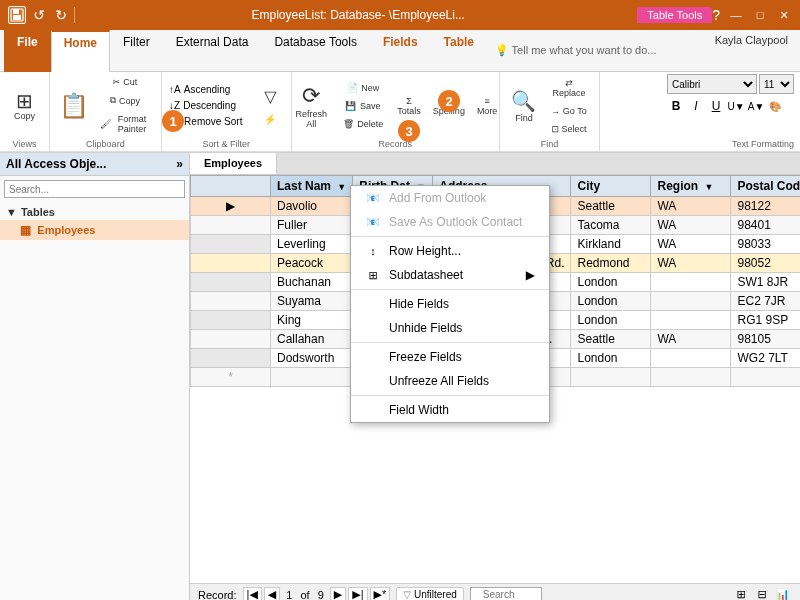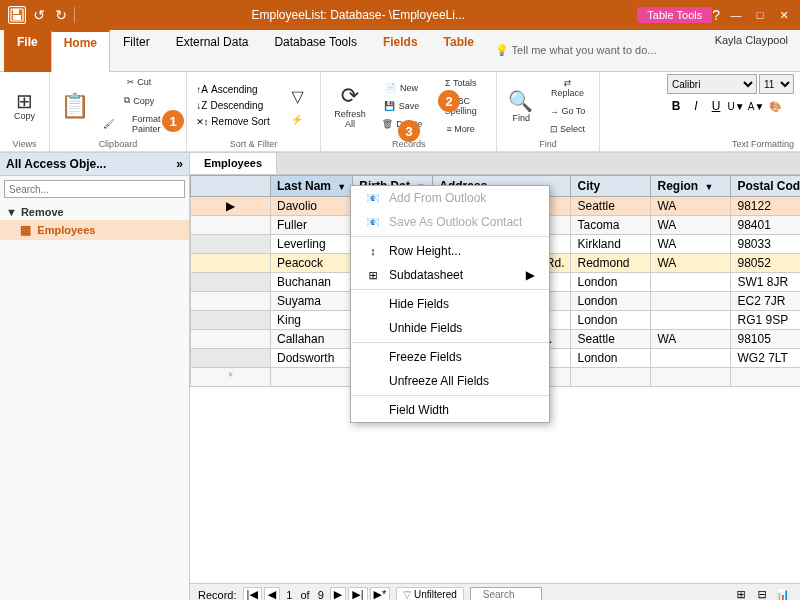--- a/index.html
+++ b/index.html
@@ -363,21 +363,21 @@
             </div>
             <div class="ribbon-btn ribbon-btn-small">
               <span>💾</span>
                 <span style="font-size:9px;">Save</span>
             </div>
             <div class="ribbon-btn ribbon-btn-small">
               <span>🗑</span>
                 <span style="font-size:9px;">Delete</span>
             </div>
           </div>
-          <div style="display:flex;flex-direction:column;gap:2px;">
+          <div style="display:flex;flex-direction:row;gap:2px;">
             <div class="ribbon-btn ribbon-btn-small" style="font-size:9px;">
                 <span>Σ Totals</span>
               </div>
             <div class="ribbon-btn ribbon-btn-small" style="font-size:9px;">
                 <span>ABC Spelling</span>
               </div>
             <div class="ribbon-btn ribbon-btn-small" style="font-size:9px;">
                 <span>≡ More</span>
               </div>
           </div>
@@ -441,21 +441,21 @@
     <div class="sidebar-header">
       <span>All Access Obje...</span>
       <span style="cursor:pointer;">»</span>
     </div>
     <div class="sidebar-search">
       <input type="text" placeholder="Search..." style="">
     </div>
     <div class="sidebar-section">
       <div class="sidebar-section-title">
         <span>▼</span>
-        <span>Remove</span>
+        <span>Tables</span>
       </div>
       <div class="sidebar-item active">
         <span class="sidebar-item-icon">▦</span>
         <span>Employees</span>
       </div>
     </div>
   </div>
 
   <div class="content-area">
 

